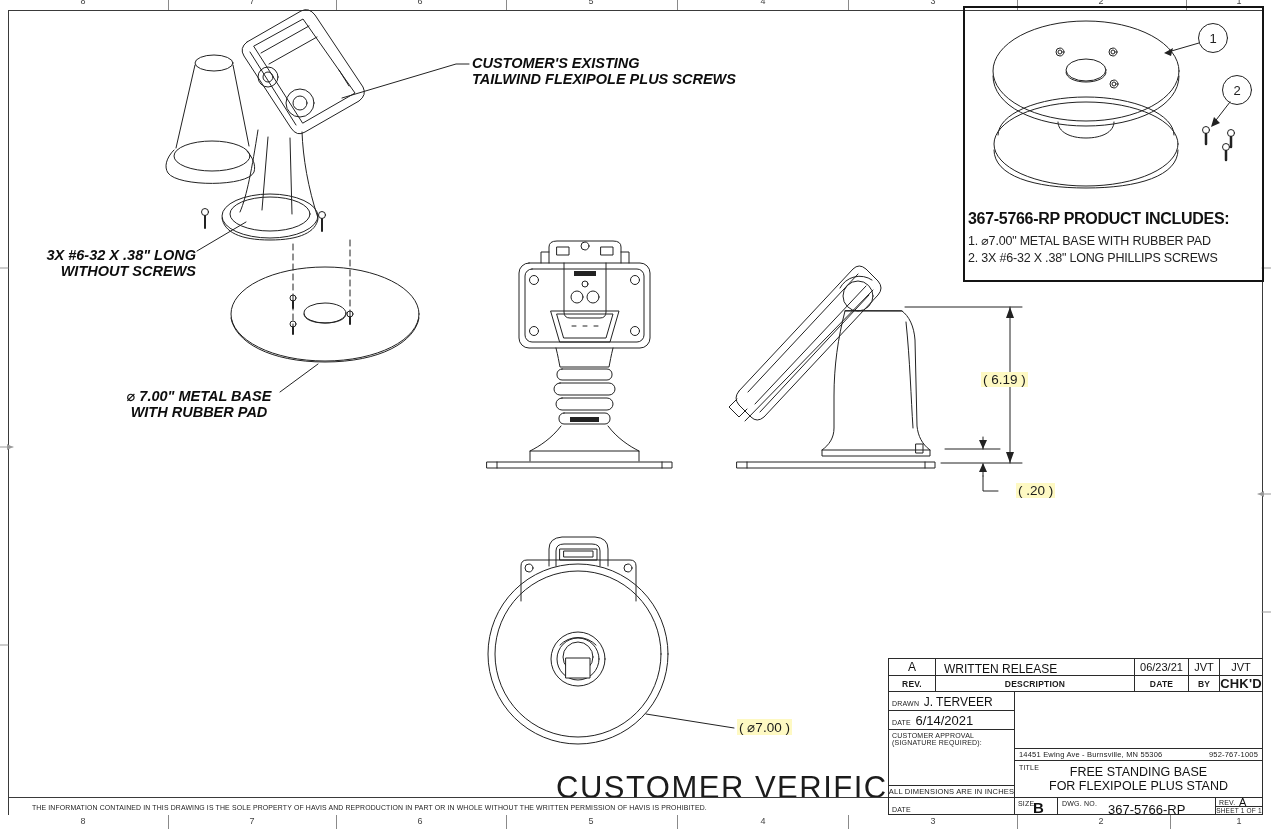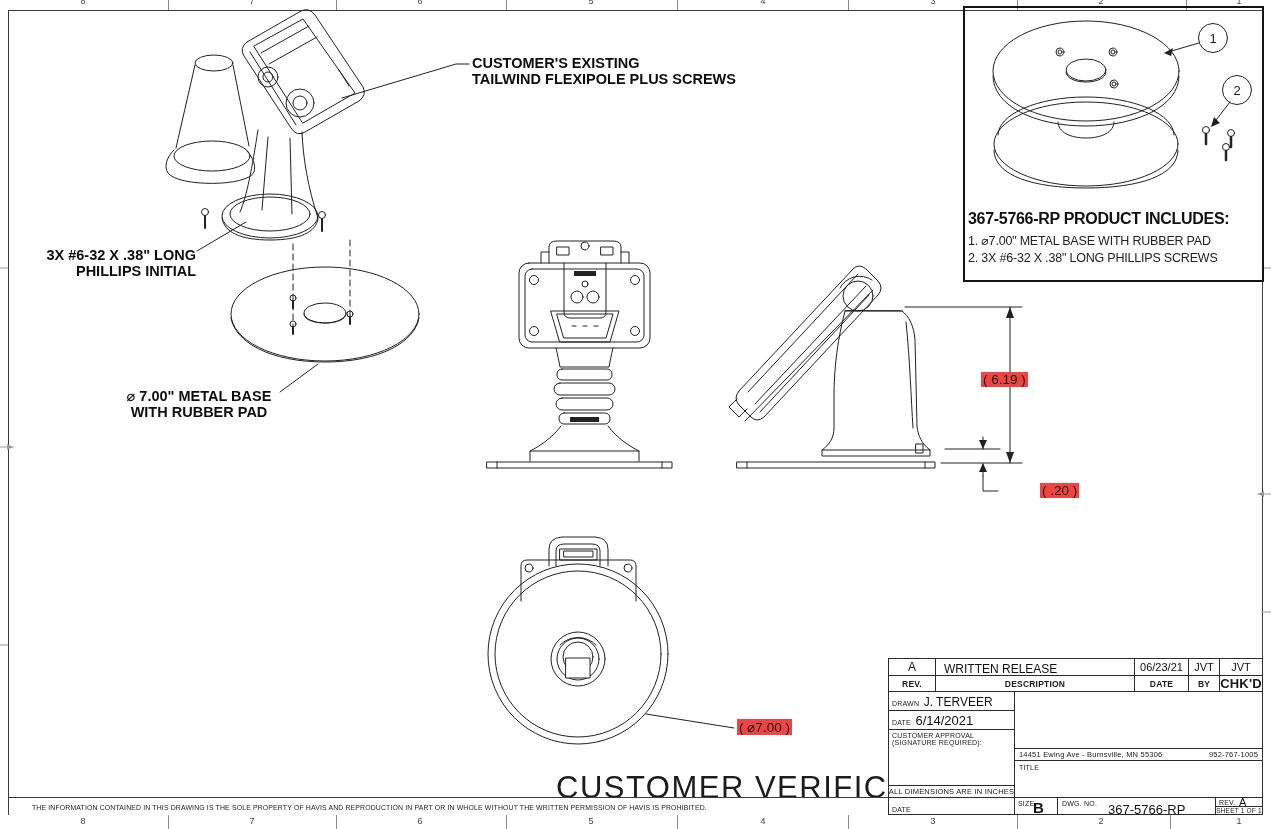--- a/index.html
+++ b/index.html
@@ -9,22 +9,22 @@
   
   .frame{left:8px;top:10px;width:1253px;height:805px;border:1px solid #3a3a3a;}
   .ruler{left:0;width:1271px;overflow:hidden;background:#fff;}
   .ruler-top{top:0;height:10px;border-bottom:0;}
   .ruler-bottom{top:815px;height:14px;}
   .tick{position:absolute;top:0;width:1px;background:#8a8a8a;}
   .zone-num{position:absolute;font-size:9px;color:#444;transform:translateX(-50%);}
   
   svg.art{left:0;top:0;pointer-events:none;}
   
-  .callout{font-weight:bold;font-size:14.5px;line-height:16px;color:#0d0d0d;white-space:nowrap;}
-  .dim{font-size:13.5px;color:#1a1a1a;background:#ef4444;padding:0 2px;white-space:nowrap;}
+  .callout{font-weight:bold;font-style:italic;font-size:14.5px;line-height:16px;color:#0d0d0d;white-space:nowrap;}
+  .dim{font-size:13.5px;color:#1a1a1a;background:#fef9c3;padding:0 2px;white-space:nowrap;}
   
   .includes-box{left:963px;top:6px;width:297px;height:272px;border:2px solid #141414;}
   .inc-head{font-size:16px;font-weight:bold;letter-spacing:-0.3px;white-space:nowrap;}
   .inc-item{font-size:12.5px;letter-spacing:-0.2px;white-space:nowrap;color:#222;}
   
   .verification{font-size:31px;letter-spacing:1.5px;color:#1c1c1c;font-weight:400;white-space:nowrap;}
   .disclaimer-strip{left:8px;top:797px;width:880px;height:18px;border-top:1px solid #3a3a3a;display:flex;align-items:center;}
   .disclaimer-strip span{font-size:6.9px;letter-spacing:.15px;color:#222;padding-left:24px;white-space:nowrap;}
   
   .cell{position:absolute;border:1px solid #2b2b2b;background:#fff;box-sizing:border-box;}
@@ -215,29 +215,29 @@
     <text x="1138" y="732" text-anchor="middle" font-size="37" font-weight="bold" letter-spacing="3" fill="#fff" stroke="#9a9a9a" stroke-width="1.2">HAVIS</text>
   </g>
 </svg>
 
 <div class="abs callout" style="left:472px;top:55px">
   <div>CUSTOMER'S EXISTING</div>
   <div>TAILWIND FLEXIPOLE PLUS SCREWS</div>
 </div>
 <div class="abs callout" style="left:20px;top:247px;width:176px;text-align:right">
   <div>3X #6-32 X .38" LONG</div>
-  <div>PHILLIPS INITIAL</div>
+  <div>WITHOUT SCREWS</div>
 </div>
 <div class="abs callout" style="left:118px;top:388px;width:162px;text-align:center">
   <div>⌀ 7.00" METAL BASE</div>
   <div>WITH RUBBER PAD</div>
 </div>
 
 <div class="abs dim" style="left:981px;top:372px">( 6.19 )</div>
-<div class="abs dim" style="left:1040px;top:483px">( .20 )</div>
+<div class="abs dim" style="left:1016px;top:483px">( .20 )</div>
 <div class="abs dim" style="left:737px;top:719px">( ⌀7.00 )</div>
 
 <div class="abs includes-box"></div>
 <div class="abs inc-head" style="left:968px;top:210px">367-5766-RP PRODUCT INCLUDES:</div>
 <div class="abs inc-item" style="left:968px;top:233px">1.  ⌀7.00" METAL BASE WITH RUBBER PAD</div>
 <div class="abs inc-item" style="left:968px;top:251px">2. 3X #6-32 X .38" LONG PHILLIPS SCREWS</div>
 
 <div class="abs verification" style="left:556px;top:770px">CUSTOMER VERIFICATION</div>
 
 <div class="abs disclaimer-strip">
@@ -294,20 +294,24 @@
     <span class="lbl" style="padding:2px 0 0 3px;display:inline-block">DATE</span>
   </div>
 
   <div class="cell" style="left:1014px;top:691px;width:249px;height:58px"></div>
   <div class="cell" style="left:1014px;top:748px;width:249px;height:13px;display:flex;justify-content:space-between;align-items:center">
     <span class="lbl nowrap" style="font-size:7.5px;padding-left:4px">14451 Ewing Ave - Burnsville, MN 55306</span>
     <span class="lbl nowrap" style="font-size:7.5px;padding-right:4px">952-767-1005</span>
   </div>
   <div class="cell" style="left:1014px;top:760px;width:249px;height:38px">
     <span class="lbl" style="position:absolute;left:4px;top:3px">TITLE</span>
+    <div style="text-align:center;margin-top:4px">
+      <div class="val nowrap" style="font-size:12.5px">FREE STANDING BASE</div>
+      <div class="val nowrap" style="font-size:12.5px">FOR FLEXIPOLE PLUS STAND</div>
+    </div>
   </div>
   <div class="cell" style="left:1014px;top:797px;width:44px;height:18px">
     <span class="lbl" style="position:absolute;left:3px;top:2px">SIZE</span>
     <span class="val" style="position:absolute;left:18px;top:1px;font-size:15px;font-weight:bold">B</span>
   </div>
   <div class="cell" style="left:1057px;top:797px;width:159px;height:18px">
     <span class="lbl" style="position:absolute;left:4px;top:2px">DWG.  NO.</span>
     <span class="val nowrap" style="position:absolute;left:50px;top:4px;font-size:13px">367-5766-RP</span>
   </div>
   <div class="cell" style="left:1215px;top:797px;width:48px;height:10px">

